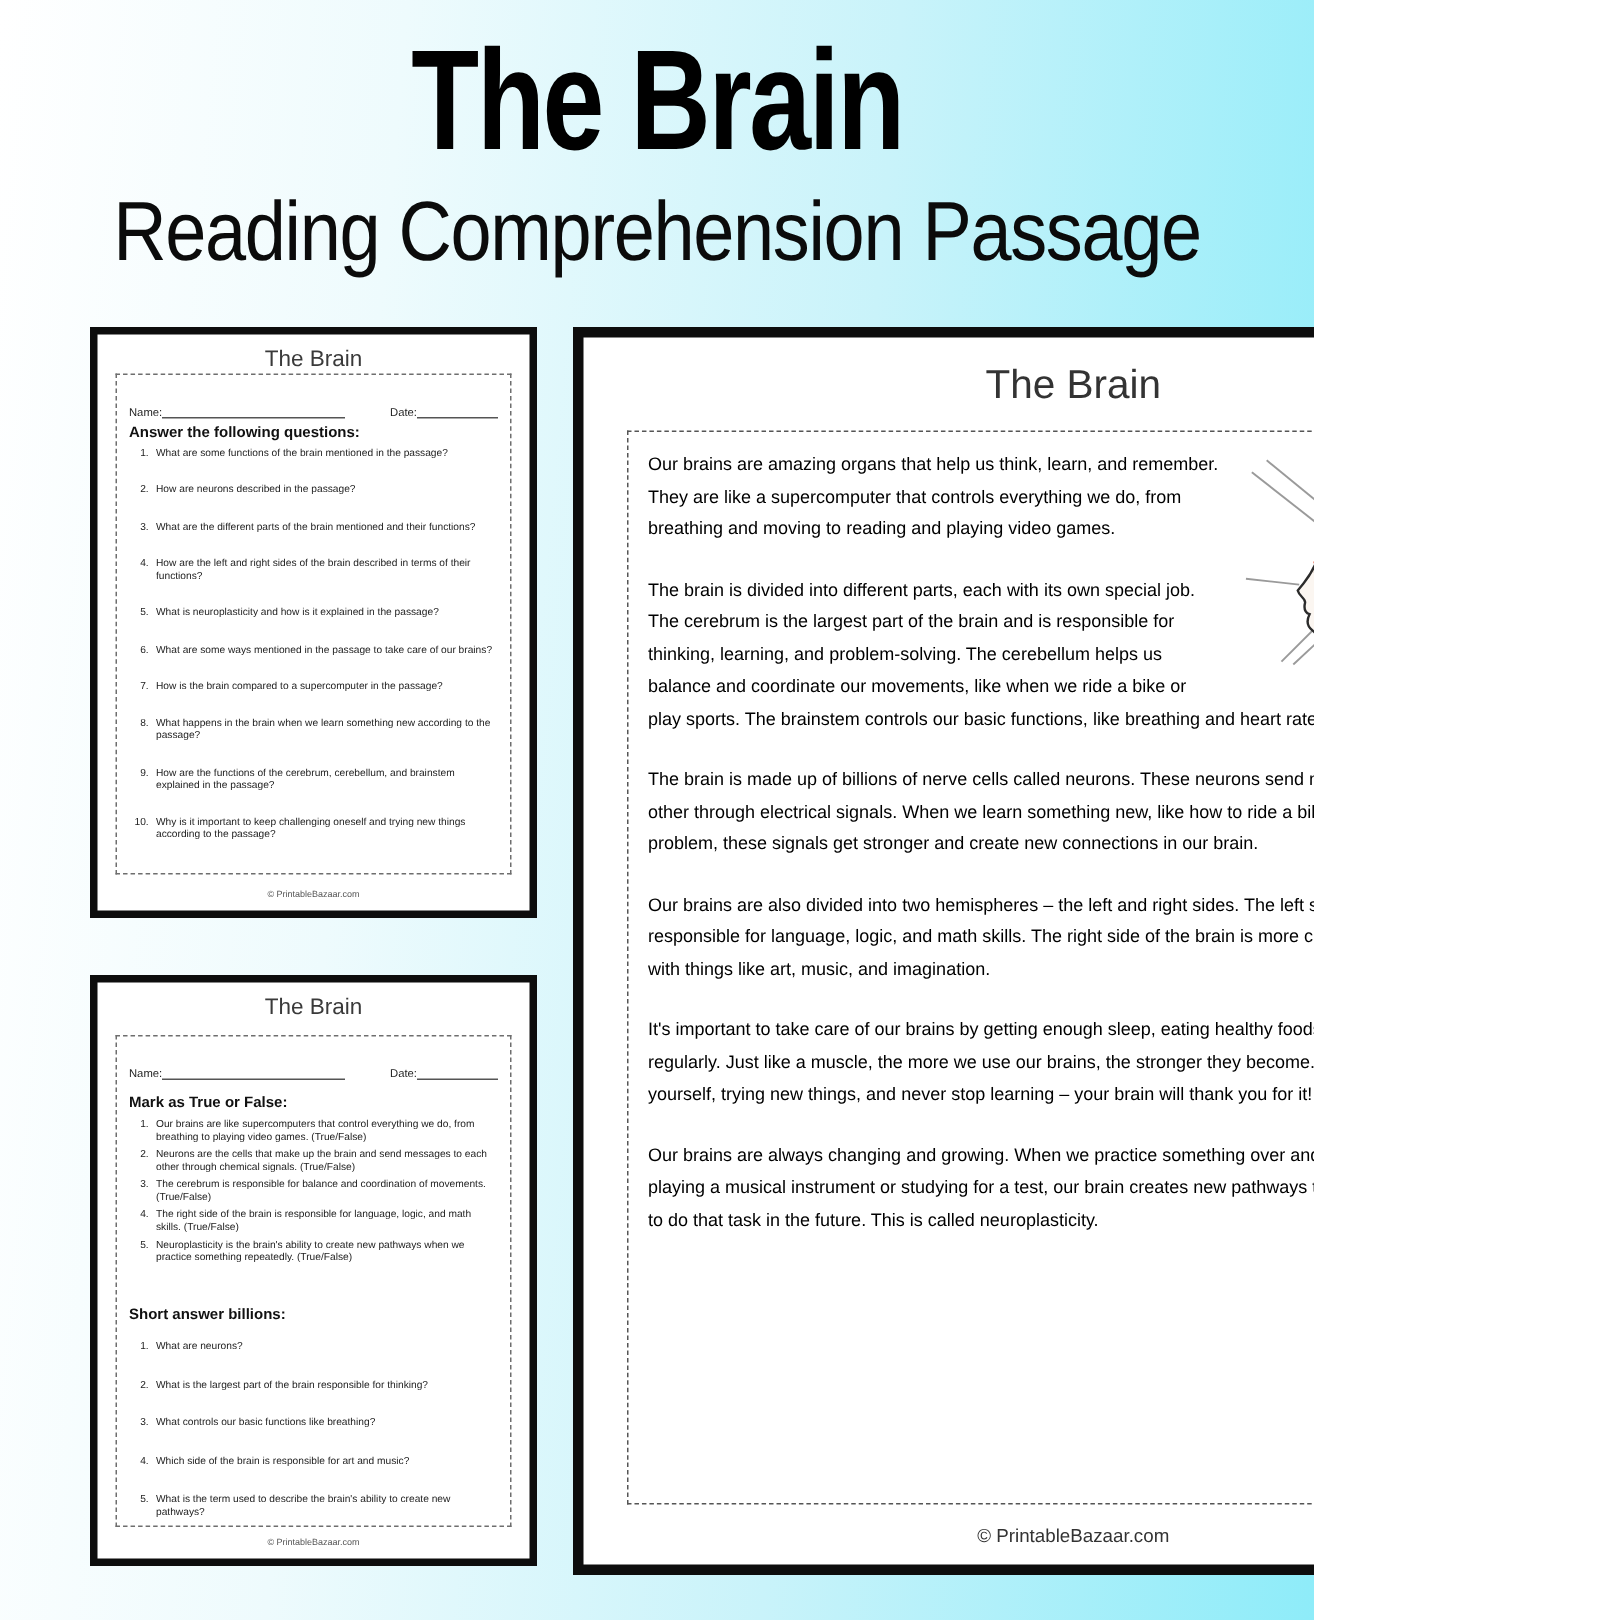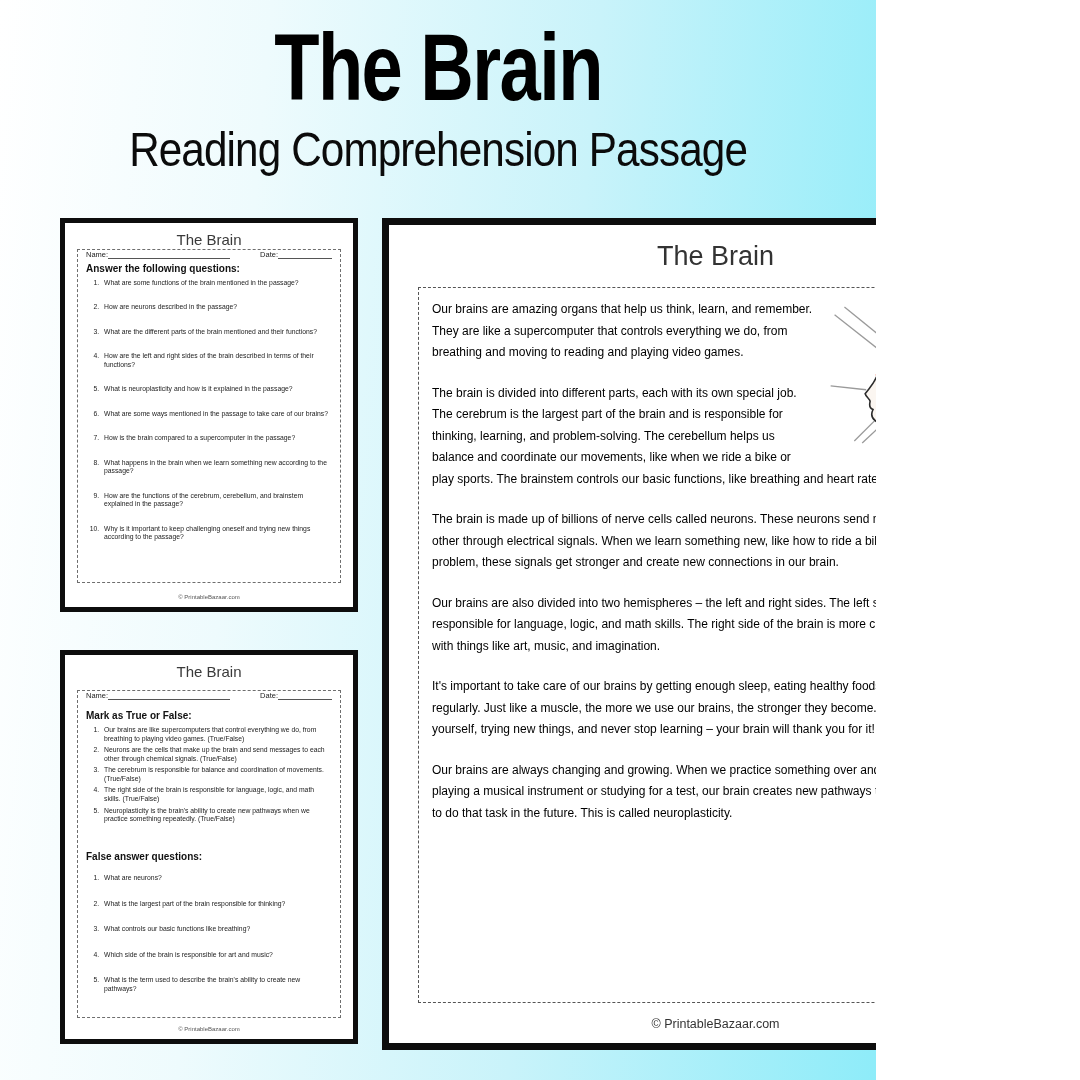--- a/index.html
+++ b/index.html
@@ -6,33 +6,33 @@
   .canvas{
     position:relative;width:876px;height:1080px;overflow:hidden;
     background:linear-gradient(95deg,#ffffff 0%,#eefbfd 28%,#c9f3fa 62%,#8eecf9 100%);
     font-family:"Liberation Sans","DejaVu Sans",sans-serif;
   }
   
   .main-title{position:absolute;top:20px;left:0;width:100%;text-align:center;
     font-size:95px;font-weight:800;color:#000;line-height:1;white-space:nowrap;}
   .main-title .sq{display:inline-block;transform:scaleX(0.78);letter-spacing:-2px;}
   .main-subtitle{position:absolute;top:126px;left:0;width:100%;text-align:center;
-    font-size:48px;font-weight:400;color:#0b0b0b;line-height:1;white-space:nowrap;}
+    font-size:56px;font-weight:400;color:#0b0b0b;line-height:1;white-space:nowrap;}
   .main-subtitle .sq{display:inline-block;transform:scaleX(0.88);letter-spacing:-1px;}
 
   
   .page{position:absolute;background:#ffffff;box-sizing:border-box;border:5px solid #0d0d0d;}
   #ws1{left:60px;top:218px;width:298px;height:394px;}
   #ws2{left:60px;top:650px;width:298px;height:394px;}
   #mainpage{left:382px;top:218px;width:667px;height:832px;border-width:7px;}
 
   
   .ws-title{padding-top:8px;text-align:center;font-size:15px;color:#3a3a3a;}
   .ws-box{position:absolute;left:12px;right:12px;border:1px dashed #6e6e6e;
-    padding:0 8px 4px;overflow:hidden;box-sizing:border-box;}
+    padding:20px 8px 4px;overflow:hidden;box-sizing:border-box;}
   #ws1 .ws-box{top:26px;bottom:24px;}
   #ws2 .ws-box{top:35px;bottom:21px;}
   .name-row{display:flex;align-items:flex-end;font-size:7.5px;color:#222;margin-bottom:3px;}
   .blank{border-bottom:1px solid #555;height:8px;}
   .name-blank{flex:1;margin-right:26px;max-width:122px;}
   .date-blank{width:54px;}
   .date-label{margin-left:auto;}
   .ws-heading{font-weight:bold;font-size:10px;color:#111;margin-top:4px;}
   .q-list{margin:5px 0 0;padding-left:15px;font-size:6.8px;line-height:1.25;color:#222;}
   .q-list li{margin-bottom:16px;padding-left:3px;}
@@ -102,21 +102,21 @@
         <span class="blank date-blank"></span>
       </div>
       <div class="ws-heading" style="margin-top:10px;">Mark as True or False:</div>
       <ol class="tf-list">
         <li>Our brains are like supercomputers that control everything we do, from breathing to playing video games. (True/False)</li>
         <li>Neurons are the cells that make up the brain and send messages to each other through chemical signals. (True/False)</li>
         <li>The cerebrum is responsible for balance and coordination of movements. (True/False)</li>
         <li>The right side of the brain is responsible for language, logic, and math skills. (True/False)</li>
         <li>Neuroplasticity is the brain's ability to create new pathways when we practice something repeatedly. (True/False)</li>
       </ol>
-      <div class="ws-heading sa-heading">False answer questions:</div>
+      <div class="ws-heading sa-heading">Short answer billions:</div>
       <ol class="sa-list">
         <li>What are neurons?</li>
         <li>What is the largest part of the brain responsible for thinking?</li>
         <li>What controls our basic functions like breathing?</li>
         <li>Which side of the brain is responsible for art and music?</li>
         <li>What is the term used to describe the brain's ability to create new pathways?</li>
       </ol>
     </div>
     <div class="ws-footer">© PrintableBazaar.com</div>
   </section>

